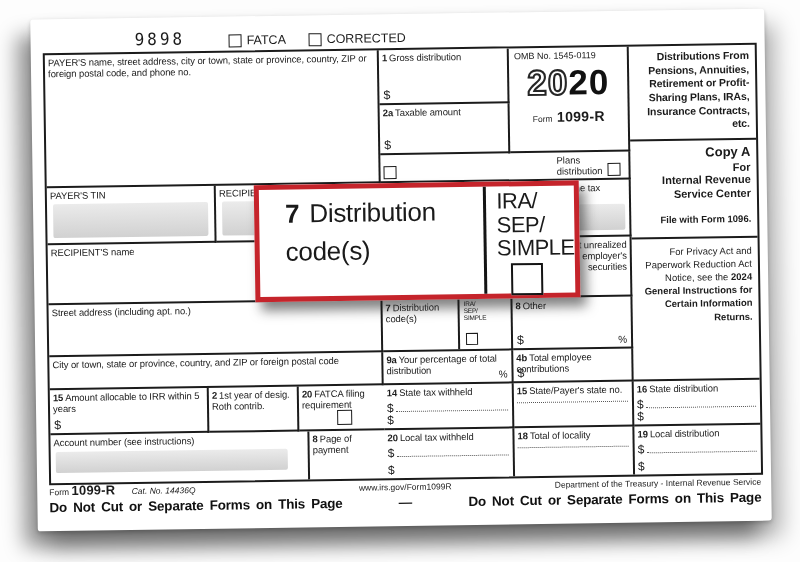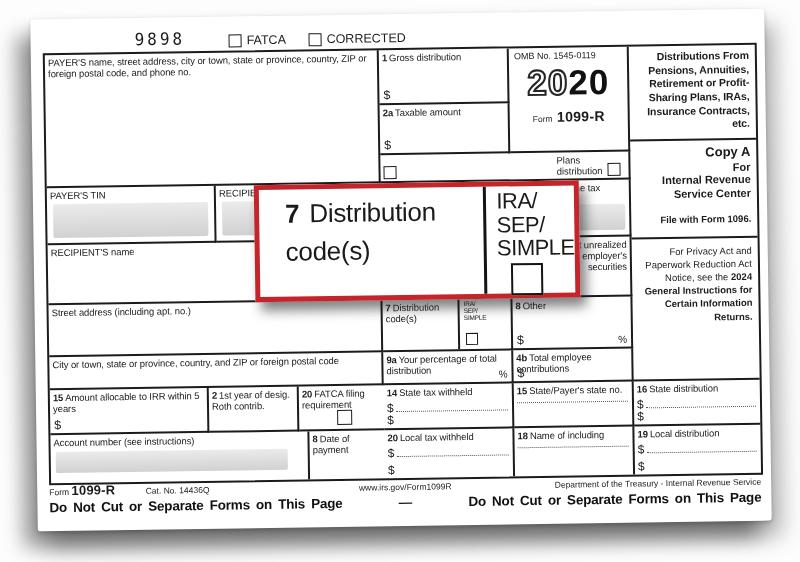--- a/index.html
+++ b/index.html
@@ -70,21 +70,21 @@
   .callout-num { font-weight:bold; margin-right:10px; }
   .callout-right { padding:3px 0 0 10px; }
   .callout-iss { font-size:22px; line-height:1.07; color:#1a1a1a; letter-spacing:-0.5px; }
   .callout-iss span { display:block; }
   .callout-cb { display:block; width:32px; height:32px; border:2.5px solid #141414; margin:3px 0 0 14px; background:#fff; box-sizing:border-box; }
   
   .footer-line { position:absolute; left:12px; right:10px; top:464px; height:15px; font-size:8.5px; color:#1b1b1b; }
   .f-left { position:absolute; left:0; bottom:0; }
   .f-left .fw { font-size:8.5px; }
   .f-left .fn { font-size:13px; font-weight:bold; letter-spacing:.2px; }
-  .f-left .cat { margin-left:28px; }
+  .f-left .cat { margin-left:14px;font-style:italic; }
   .f-url { position:absolute; left:50%; transform:translateX(-50%); bottom:1px; }
   .f-dept { position:absolute; right:0; bottom:1px; }
   .dnc { position:absolute; left:12px; right:10px; top:481px; display:flex; justify-content:space-between; font-size:13.5px; font-weight:bold; color:#111; word-spacing:2.5px; letter-spacing:-0.2px; }
 </style>
 </head>
 <body>
 
 <div class="page">
 
   <div class="hdr-code">9898</div>
@@ -134,21 +134,21 @@
     <div class="cell bB" style="left:249px;top:335px;width:85px;height:45px;">
       <div class="lbl" style="text-align:left;"><span class="bnum">20</span><span>FATCA filing requirement</span></div>
       <span class="cb" style="position:absolute;left:38px;bottom:4px;width:15px;height:15px;"></span>
     </div>
 
     <div class="cell bR" style="left:0;top:380px;width:259px;height:48px;">
       <div class="lbl">Account number (see instructions)</div>
       <div class="shade" style="left:5px;top:17px;width:232px;height:21px;"></div>
     </div>
     <div class="cell" style="left:259px;top:380px;width:75px;height:48px;">
-      <div class="lbl"><span class="bnum">8</span><span>Date of payment</span></div>
+      <div class="lbl"><span class="bnum">8</span><span>Page of payment</span></div>
     </div>
 
     <div class="cell bR bB" style="left:334px;top:0;width:130px;height:55px;">
       <div class="lbl"><span class="bnum">1</span><span>Gross distribution</span></div>
       <span class="cur">$</span>
     </div>
     <div class="cell bR bB" style="left:334px;top:55px;width:130px;height:50px;">
       <div class="lbl"><span class="bnum">2a</span><span>Taxable amount</span></div>
       <span class="cur">$</span>
     </div>
@@ -234,21 +234,21 @@
       <span class="cur">$</span>
     </div>
 
     <div class="cell bR bB" style="left:464px;top:335px;width:120px;height:45px;">
       <div class="lbl"><span class="bnum">15</span><span>State/Payer's state no.</span></div>
       <div class="strow m1b">
           <span class="dots" style="margin-left:0;"></span>
         </div>
     </div>
     <div class="cell bR" style="left:464px;top:380px;width:120px;height:48px;">
-      <div class="lbl"><span class="bnum">18</span><span>Name of including</span></div>
+      <div class="lbl"><span class="bnum">18</span><span>Total of locality</span></div>
       <div class="strow m1b">
           <span class="dots" style="margin-left:0;"></span>
         </div>
     </div>
 
     <div class="cell bB" style="left:584px;top:0;width:126px;height:95px;">
       <div class="dist-title">Distributions From Pensions, Annuities, Retirement or Profit-Sharing Plans, IRAs, Insurance Contracts, etc.</div>
     </div>
     <div class="cell bB" style="left:584px;top:95px;width:126px;height:98px;">
       <div class="copy-wrap">

